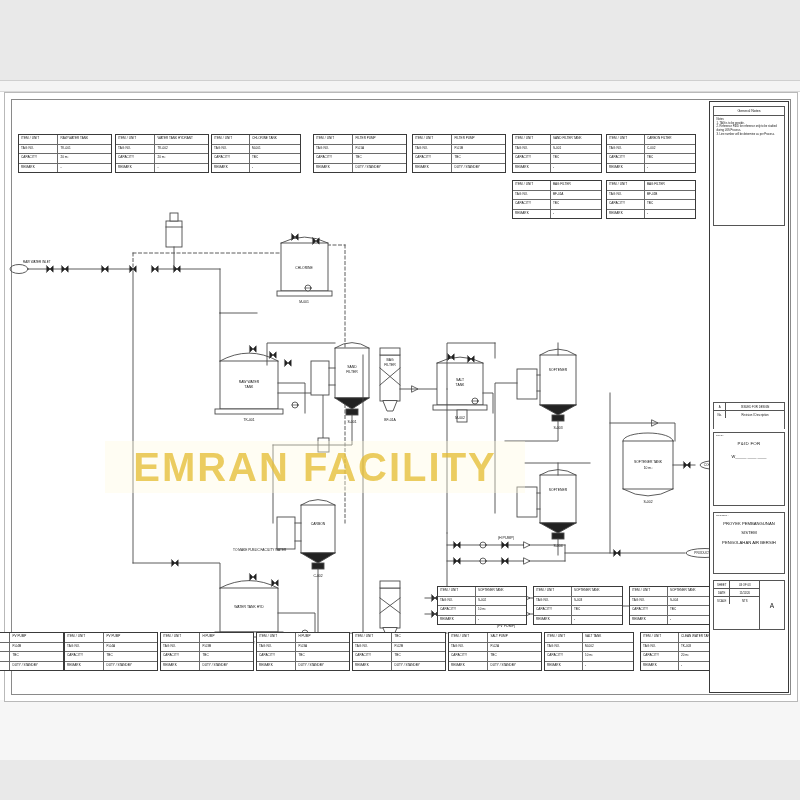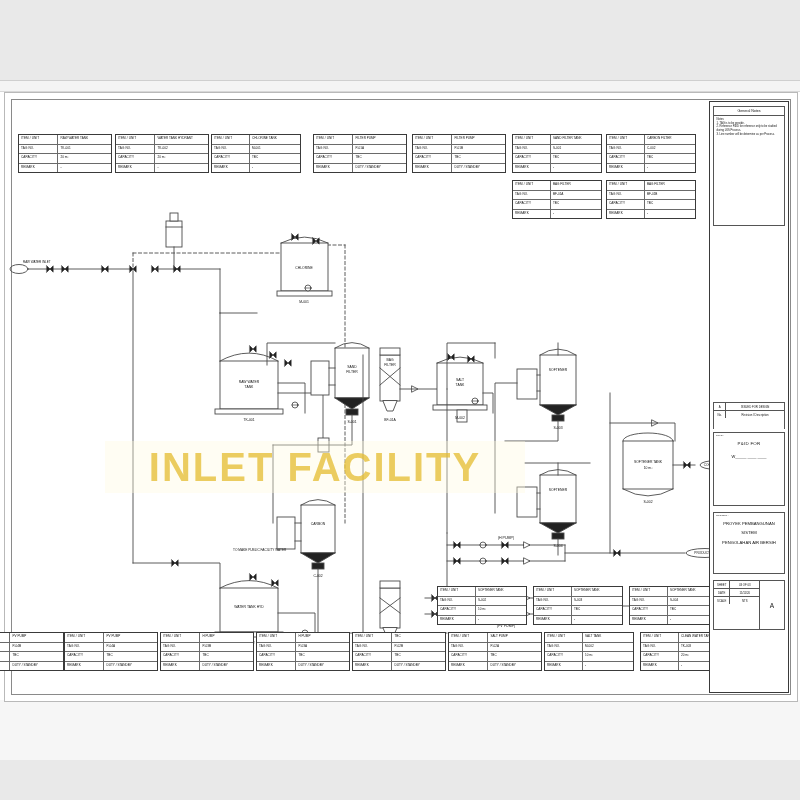--- a/index.html
+++ b/index.html
@@ -278,21 +278,21 @@
         <text x="501" y="534" font-size="3.6">(PV PUMP)</text>
 
         <text x="712" y="373" font-size="3.2">COOLING WATER</text>
         <text x="700" y="461" font-size="3.2">PRODUCTION</text>
         <text x="700" y="514" font-size="3.2">DOMESTIC WATER</text>
         <text x="18" y="170" font-size="3" text-anchor="start">RAW WATER INLET</text>
         <text x="228" y="458" font-size="3.2" text-anchor="start">TO MAKE PUBLIC FACILITY WATER</text>
       </g>
     </svg>
 
-    <div class="wm">INLET FACILITY</div>
+    <div class="wm">EMRAN FACILITY</div>
 
     <div class="tb">
 
       <div class="tb-box" style="top:4px;height:118px;">
         <div class="tb-h">General Notes</div>
         <div class="tb-body">
           <div>Notes:</div>
           <div>1. TAG is to be provide.</div>
           <div>2. Reference P&amp;ID for reference only to be studied during LKS Process.</div>
           <div>3. Line number will be determine as per Process.</div>

